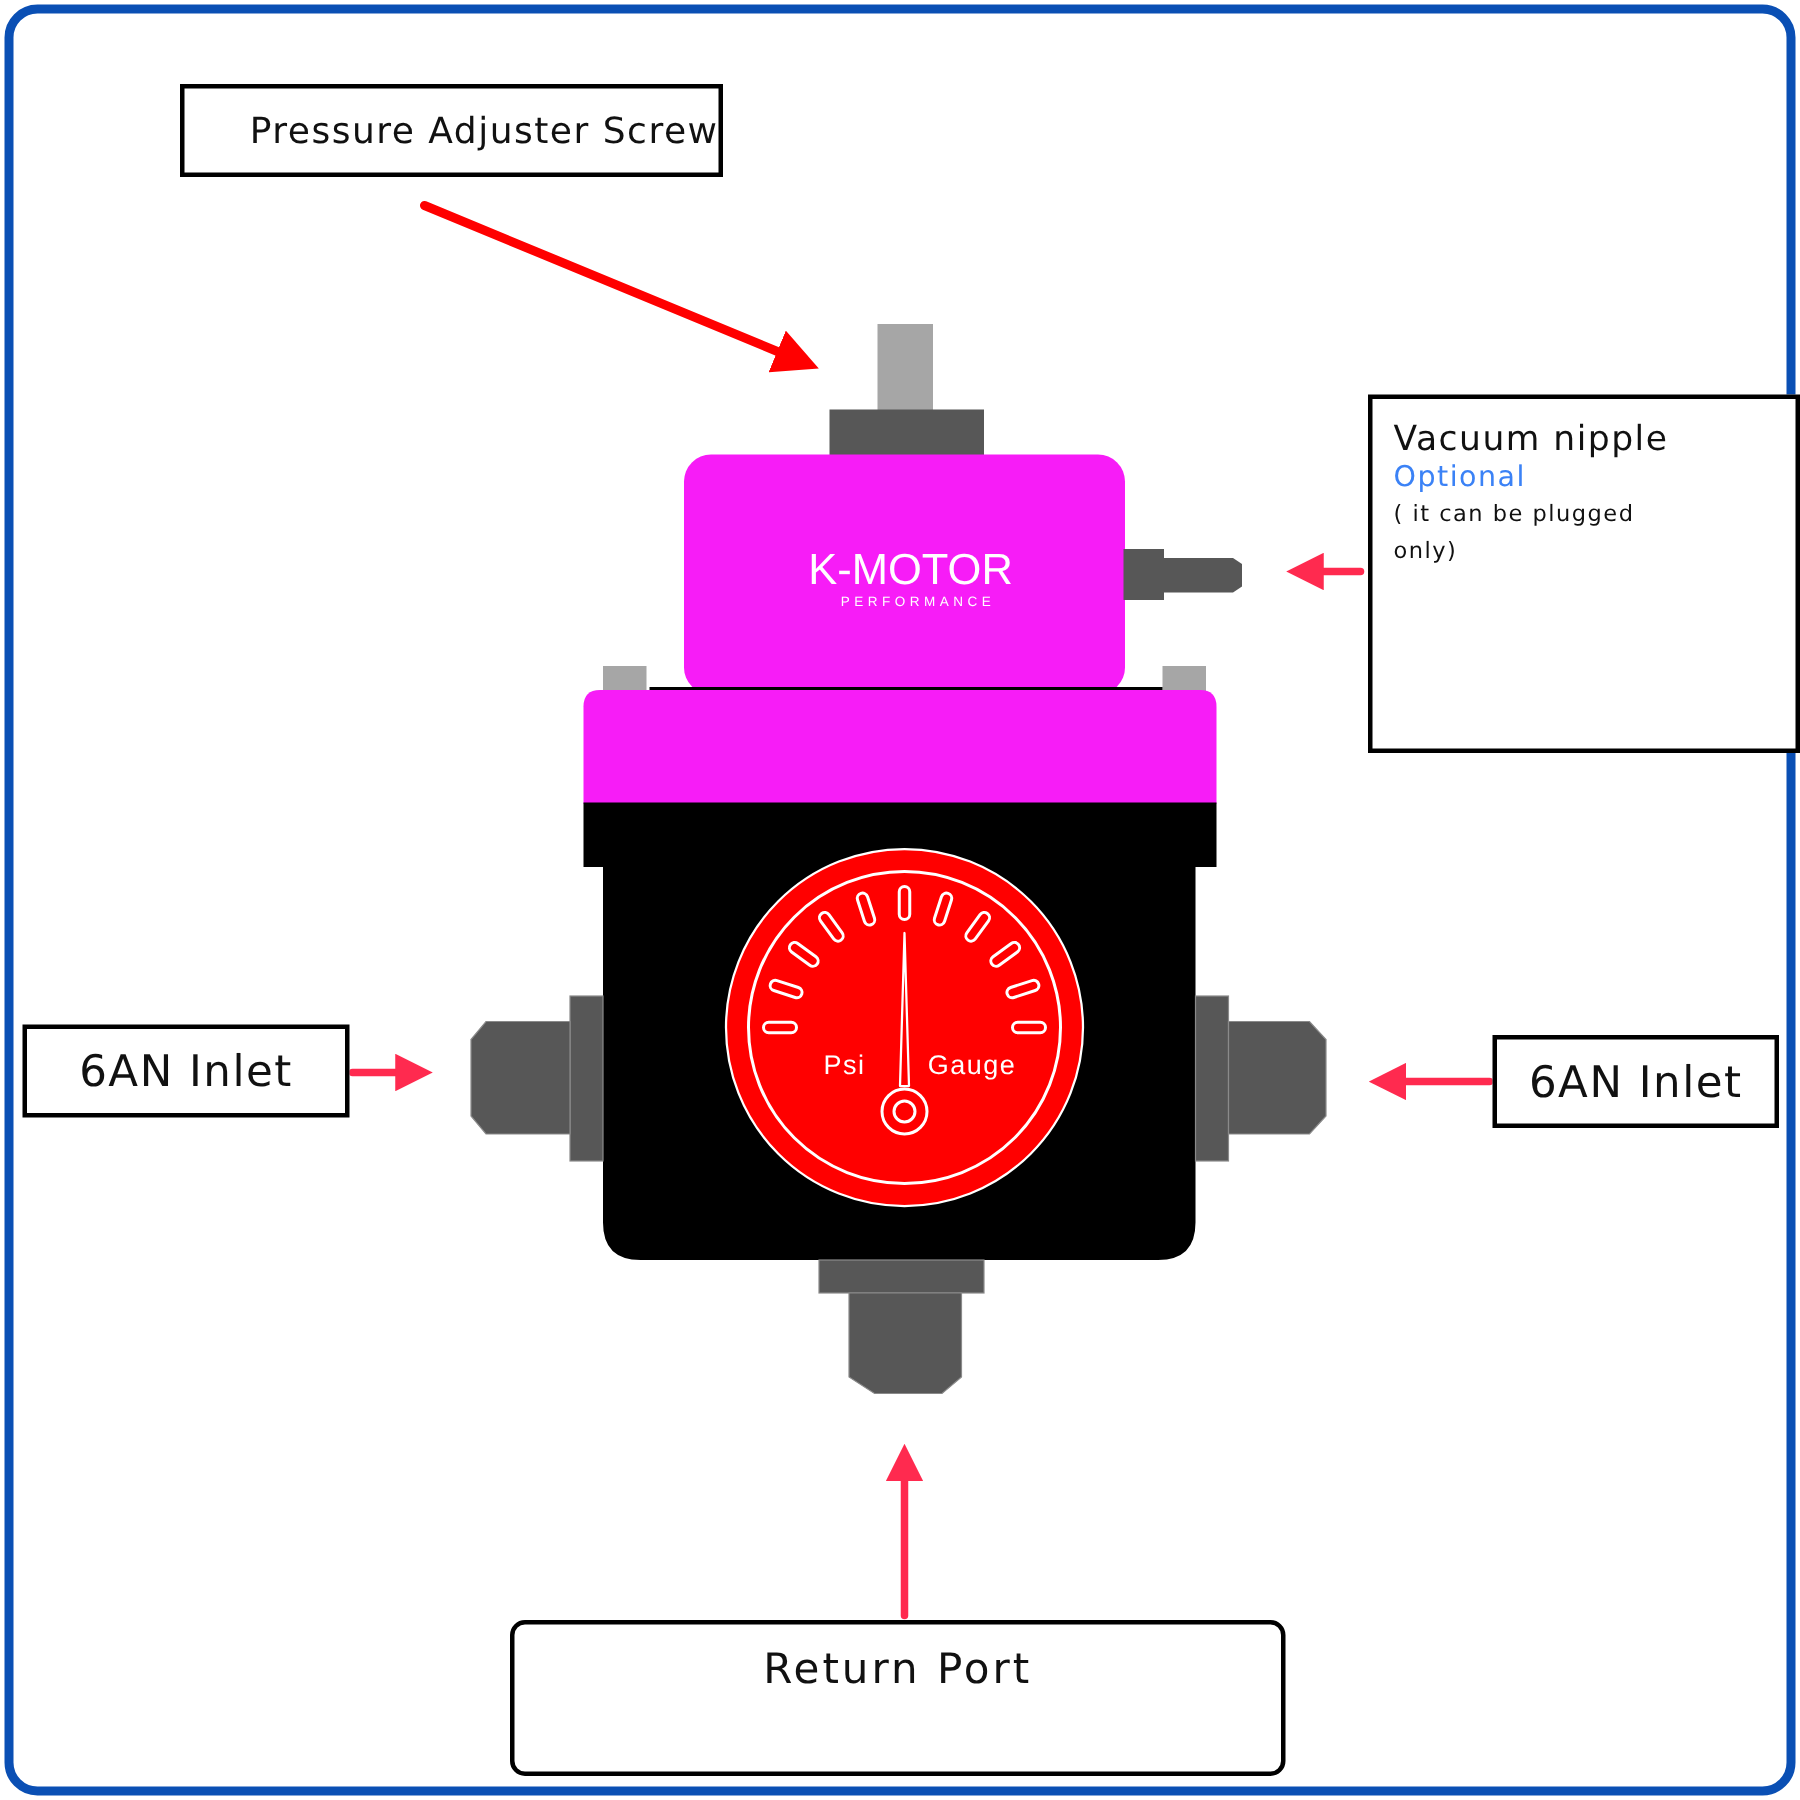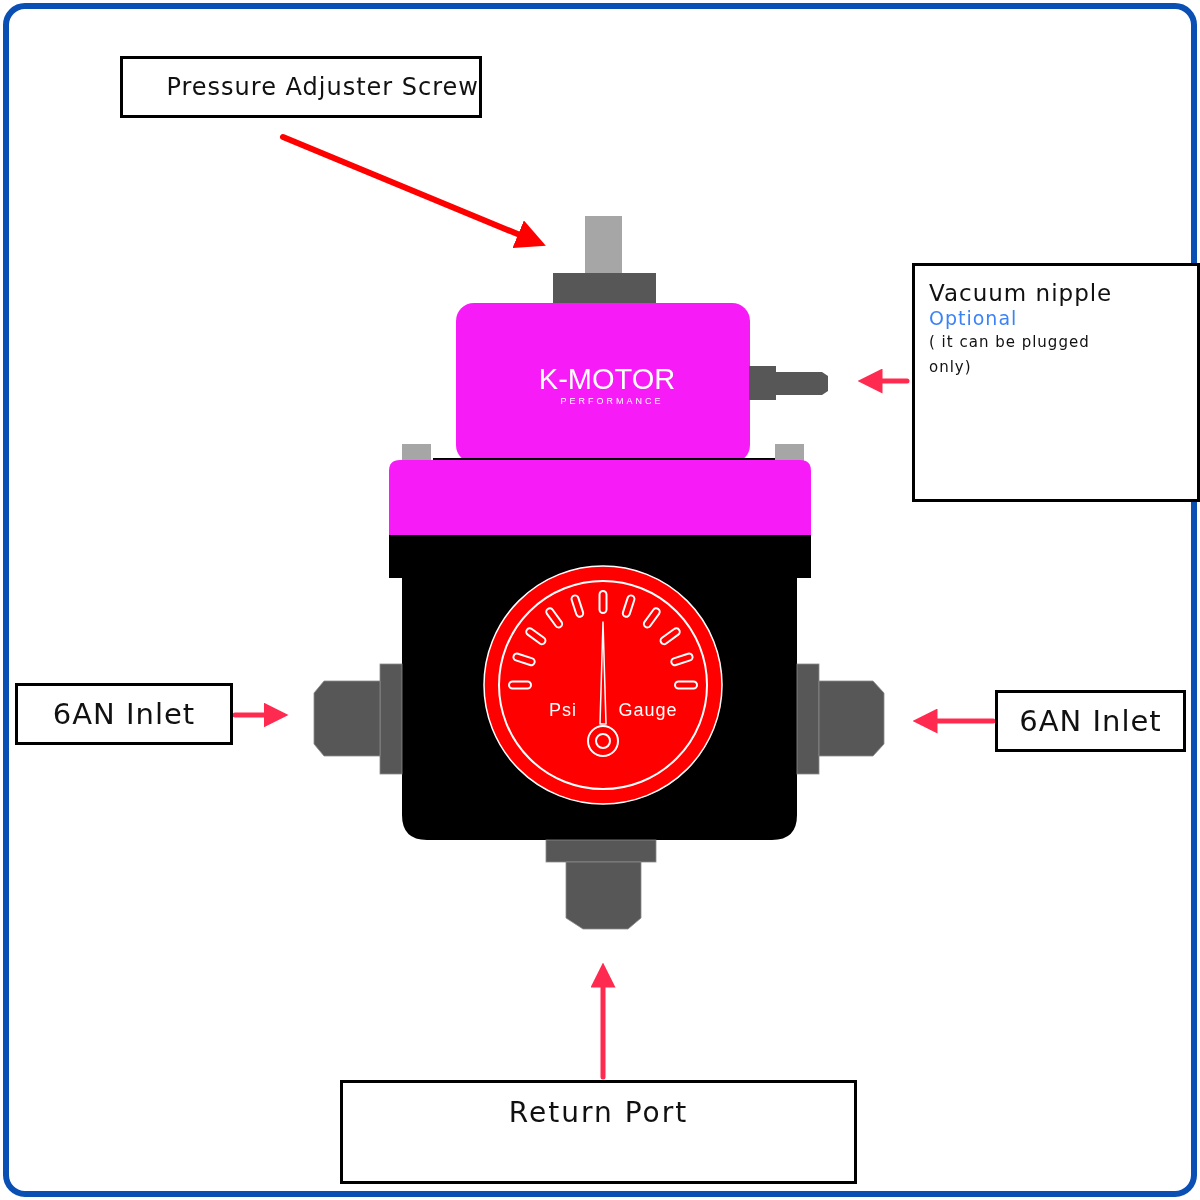--- a/index.html
+++ b/index.html
@@ -110,15 +110,15 @@
 </div>
 
 <div class="label-box" style="left:15px; top:683px; width:218px; height:62px; font-size:29px; line-height:56px; text-align:center;">
   <span>6AN Inlet</span>
 </div>
 
 <div class="label-box" style="left:995px; top:690px; width:191px; height:62px; font-size:29px; line-height:56px; text-align:center;">
   <span>6AN Inlet</span>
 </div>
 
-<div class="label-box" style="left:340px; top:1080px; width:517px; height:104px; text-align:center; padding-top:12px;">
+<div class="label-box" style="left:340px; top:1080px; width:517px; height:104px; text-align:center; padding-top:12px;border-radius:10px;">
   <div style="font-size:28px; line-height:36px; letter-spacing:2px;">Return Port</div>
 </div>
 
 </body></html>

